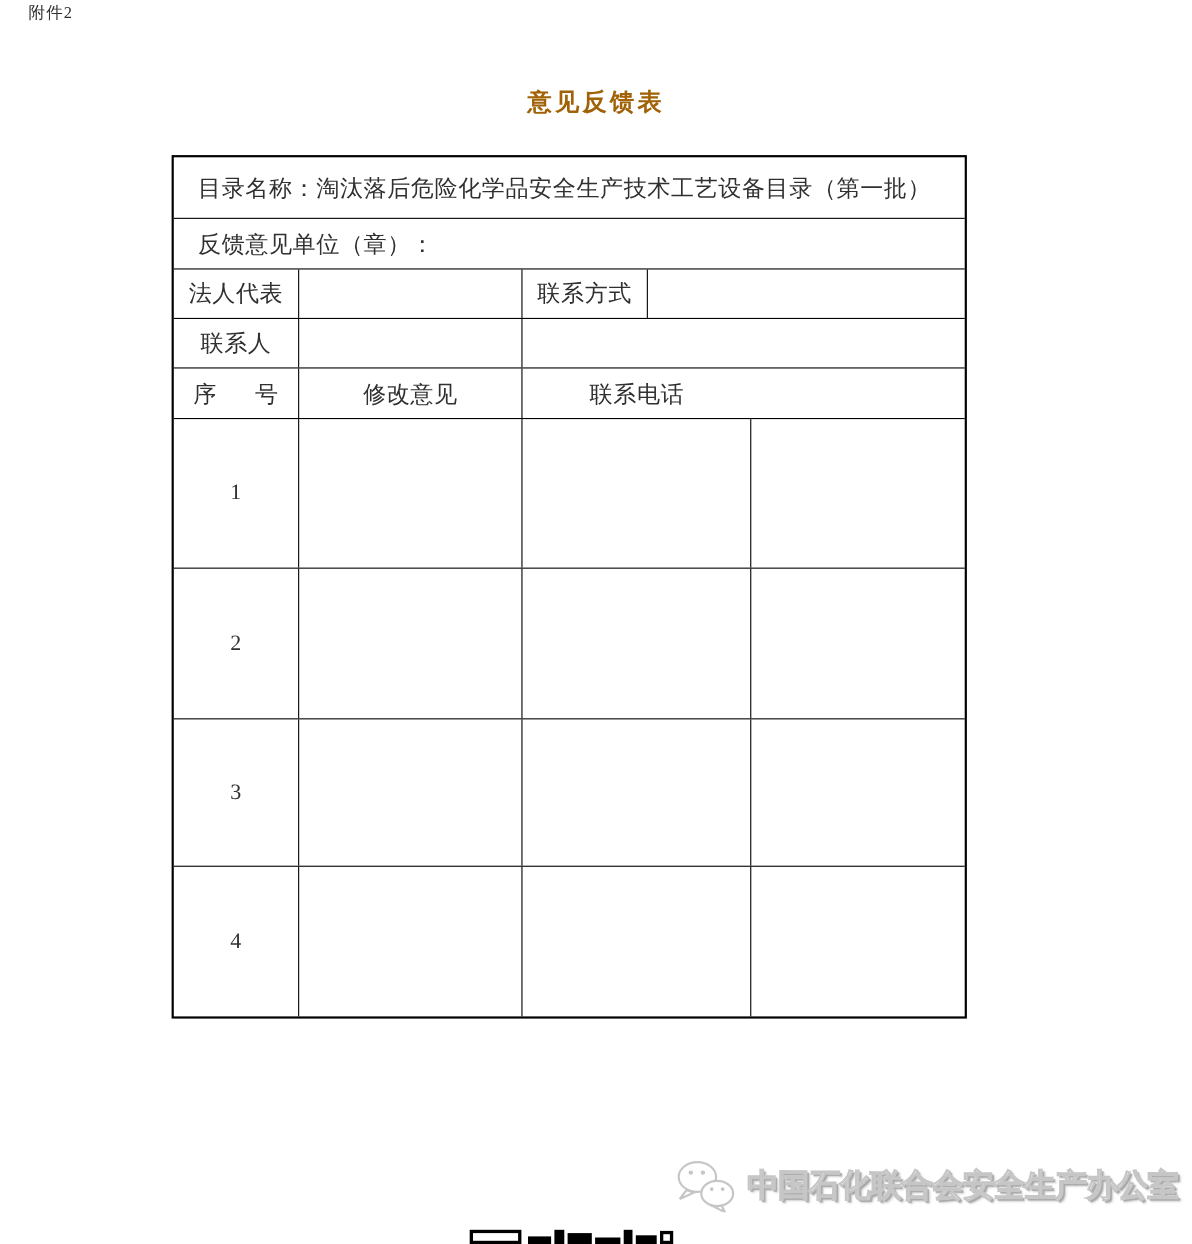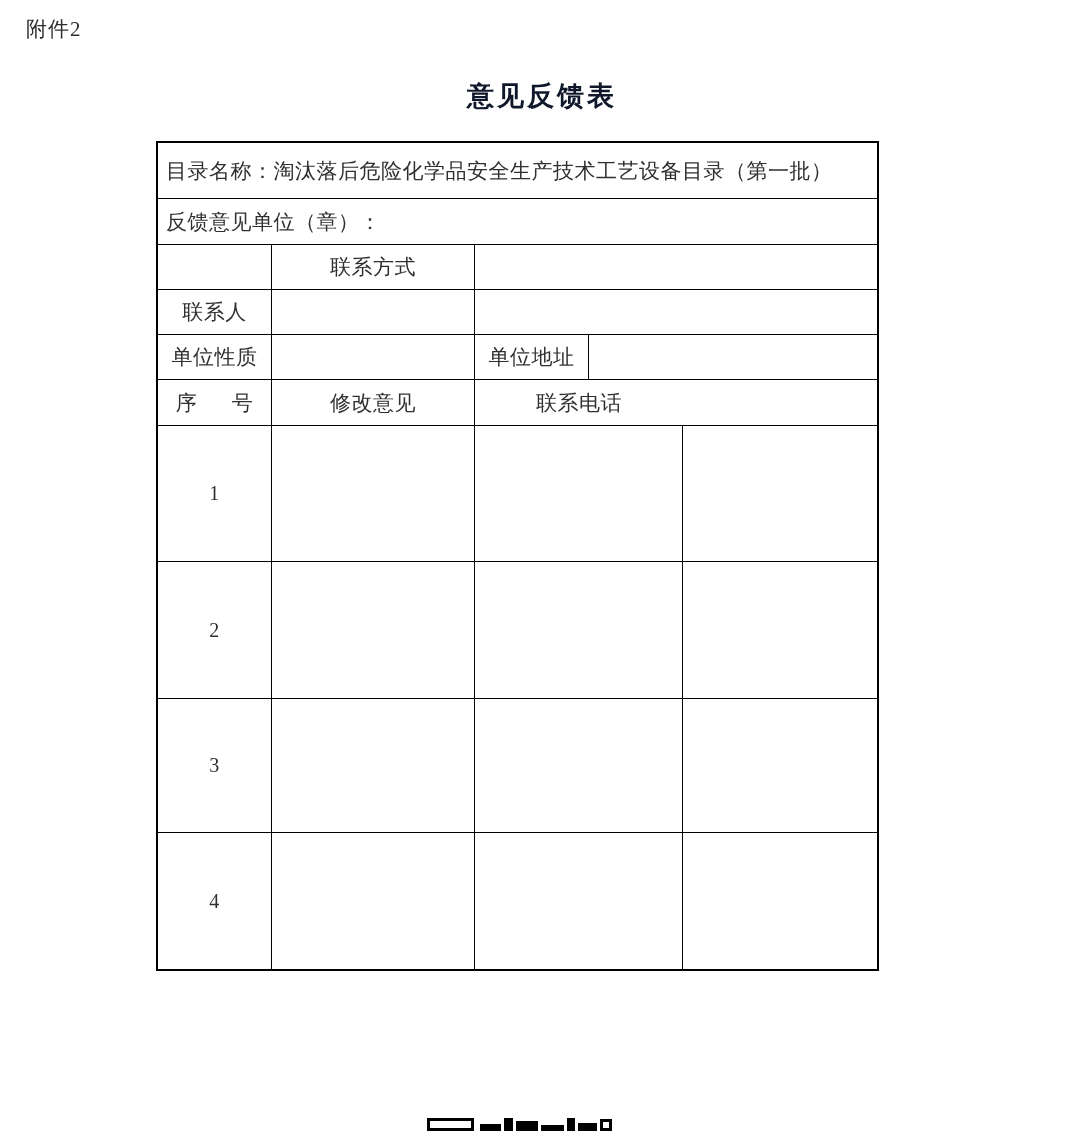--- a/index.html
+++ b/index.html
@@ -9,34 +9,34 @@
     width: 1084px;
     height: 1131px;
     background: #ffffff;
     overflow: hidden;
     font-family: "Liberation Serif", "DejaVu Serif", serif;
     color: #2e2e2e;
   }
   .attachment {
     position: absolute;
     left: 26px;
-    top: 15px;
-    font-size: 21px;
+    top: 2px;
+    font-size: 15px;
     letter-spacing: 1px;
   }
   .doc-title {
     position: absolute;
     left: 0;
     top: 78px;
     width: 100%;
     text-align: center;
-    font-size: 27px;
+    font-size: 22px;
     font-weight: bold;
     letter-spacing: 3px;
-    color: #0f172a;
+    color: #a16207;
   }
   .form-table {
     position: absolute;
     left: 156px;
     top: 141px;
     width: 723px;
     border: 2px solid #000;
   }
   .row { display: flex; border-bottom: 1.5px solid #000; }
   .row.grid { display: grid; }
@@ -56,21 +56,21 @@
     align-items: center;
     justify-content: center;
     font-size: 21px;
     letter-spacing: 0.5px;
     white-space: pre;
     border-right: 1.5px solid #000;
     overflow: hidden;
     color: #303030;
   }
   .cell.lastc { border-right: none; }
-  .cell.full { width: 100%; justify-content: flex-start; padding-left: 8px; border-right: none; }
+  .cell.full { width: 100%; justify-content: flex-start; padding-left: 22px; border-right: none; }
   .cell.num { font-size: 20px; }
   .footer {
     position: absolute;
     left: 612px;
     top: 1054px;
     display: flex;
     align-items: center;
   }
   .footer-text {
     margin-left: 5px;
@@ -100,38 +100,33 @@
 
     <div class="row h-catalog">
       <div class="cell full">目录名称：淘汰落后危险化学品安全生产技术工艺设备目录（第一批）</div>
     </div>
 
     <div class="row h-unit">
       <div class="cell full">反馈意见单位（章）：</div>
     </div>
 
     <div class="row grid g-info h-info">
+      <div class="cell">法人代表</div>
       <div class="cell"></div>
       <div class="cell">联系方式</div>
       <div class="cell lastc"></div>
     </div>
 
     <div class="row grid g-info h-info">
       <div class="cell">联系人</div>
       <div class="cell"></div>
       <div class="cell lastc"></div>
     </div>
 
 
-    <div class="row grid g-info h-info">
-      <div class="cell">单位性质</div>
-      <div class="cell"></div>
-      <div class="cell">单位地址</div>
-      <div class="cell lastc"></div>
-    </div>
 
     <div class="row grid g-body h-header">
       <div class="cell">序      号</div>
       <div class="cell">修改意见</div>
       <div class="cell lastc">联系电话</div>
     </div>
 
     <div class="row grid g-body h-b1">
       <div class="cell num">1</div>
       <div class="cell"></div>
@@ -155,20 +150,37 @@
 
     <div class="row grid g-body h-b4 last">
       <div class="cell num">4</div>
       <div class="cell"></div>
       <div class="cell"></div>
       <div class="cell lastc"></div>
     </div>
 
   </div>
 
+  <div class="footer">
+    <svg class="wechat-svg" width="62" height="48" viewBox="0 0 62 48" xmlns="http://www.w3.org/2000/svg">
+      <g fill="#ffffff" stroke="#c6c6c6" stroke-width="2">
+        <ellipse cx="22" cy="16" rx="17" ry="13.5"></ellipse>
+        <path d="M12 28 L6 36 L19 30 Z"></path>
+        <ellipse cx="40" cy="31" rx="14.5" ry="11.5"></ellipse>
+        <path d="M44 42 L47 48 L37 43 Z"></path>
+      </g>
+      <g fill="#c6c6c6">
+        <circle cx="16" cy="12" r="2"></circle>
+        <circle cx="27" cy="12" r="2"></circle>
+        <circle cx="35" cy="27" r="1.7"></circle>
+        <circle cx="45" cy="27" r="1.7"></circle>
+      </g>
+    </svg>
+    <span class="footer-text">中国石化联合会安全生产办公室</span>
+  </div>
 
   <div class="cutoff">
     <span class="frag hollow" style="left:427px; top:1118px; width:47px; height:13px;"></span>
     <span class="frag" style="left:480px; top:1124px; width:21px; height:7px;"></span>
     <span class="frag" style="left:504px; top:1118px; width:9px; height:13px;"></span>
     <span class="frag" style="left:516px; top:1121px; width:22px; height:10px;"></span>
     <span class="frag" style="left:541px; top:1125px; width:23px; height:6px;"></span>
     <span class="frag" style="left:567px; top:1118px; width:8px; height:13px;"></span>
     <span class="frag" style="left:578px; top:1123px; width:19px; height:8px;"></span>
     <span class="frag hollow" style="left:600px; top:1119px; width:12px; height:12px;"></span>

